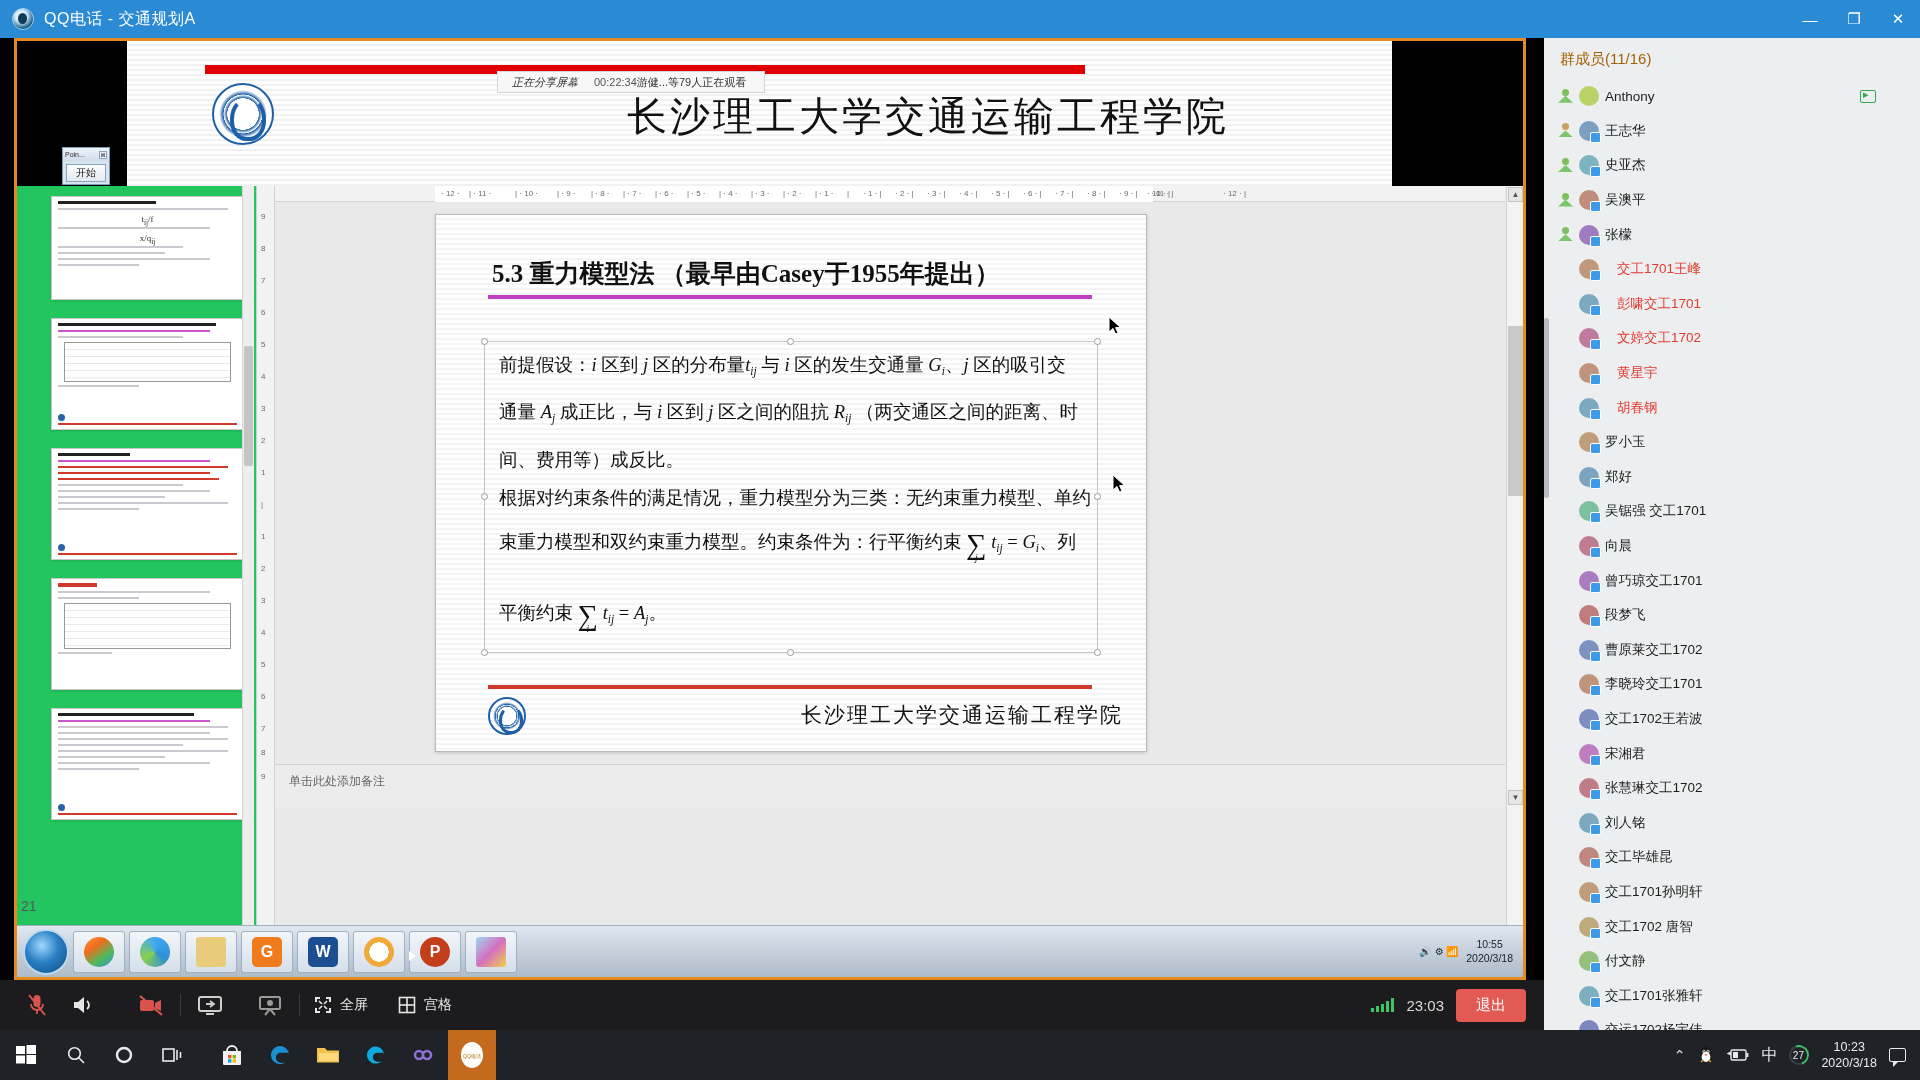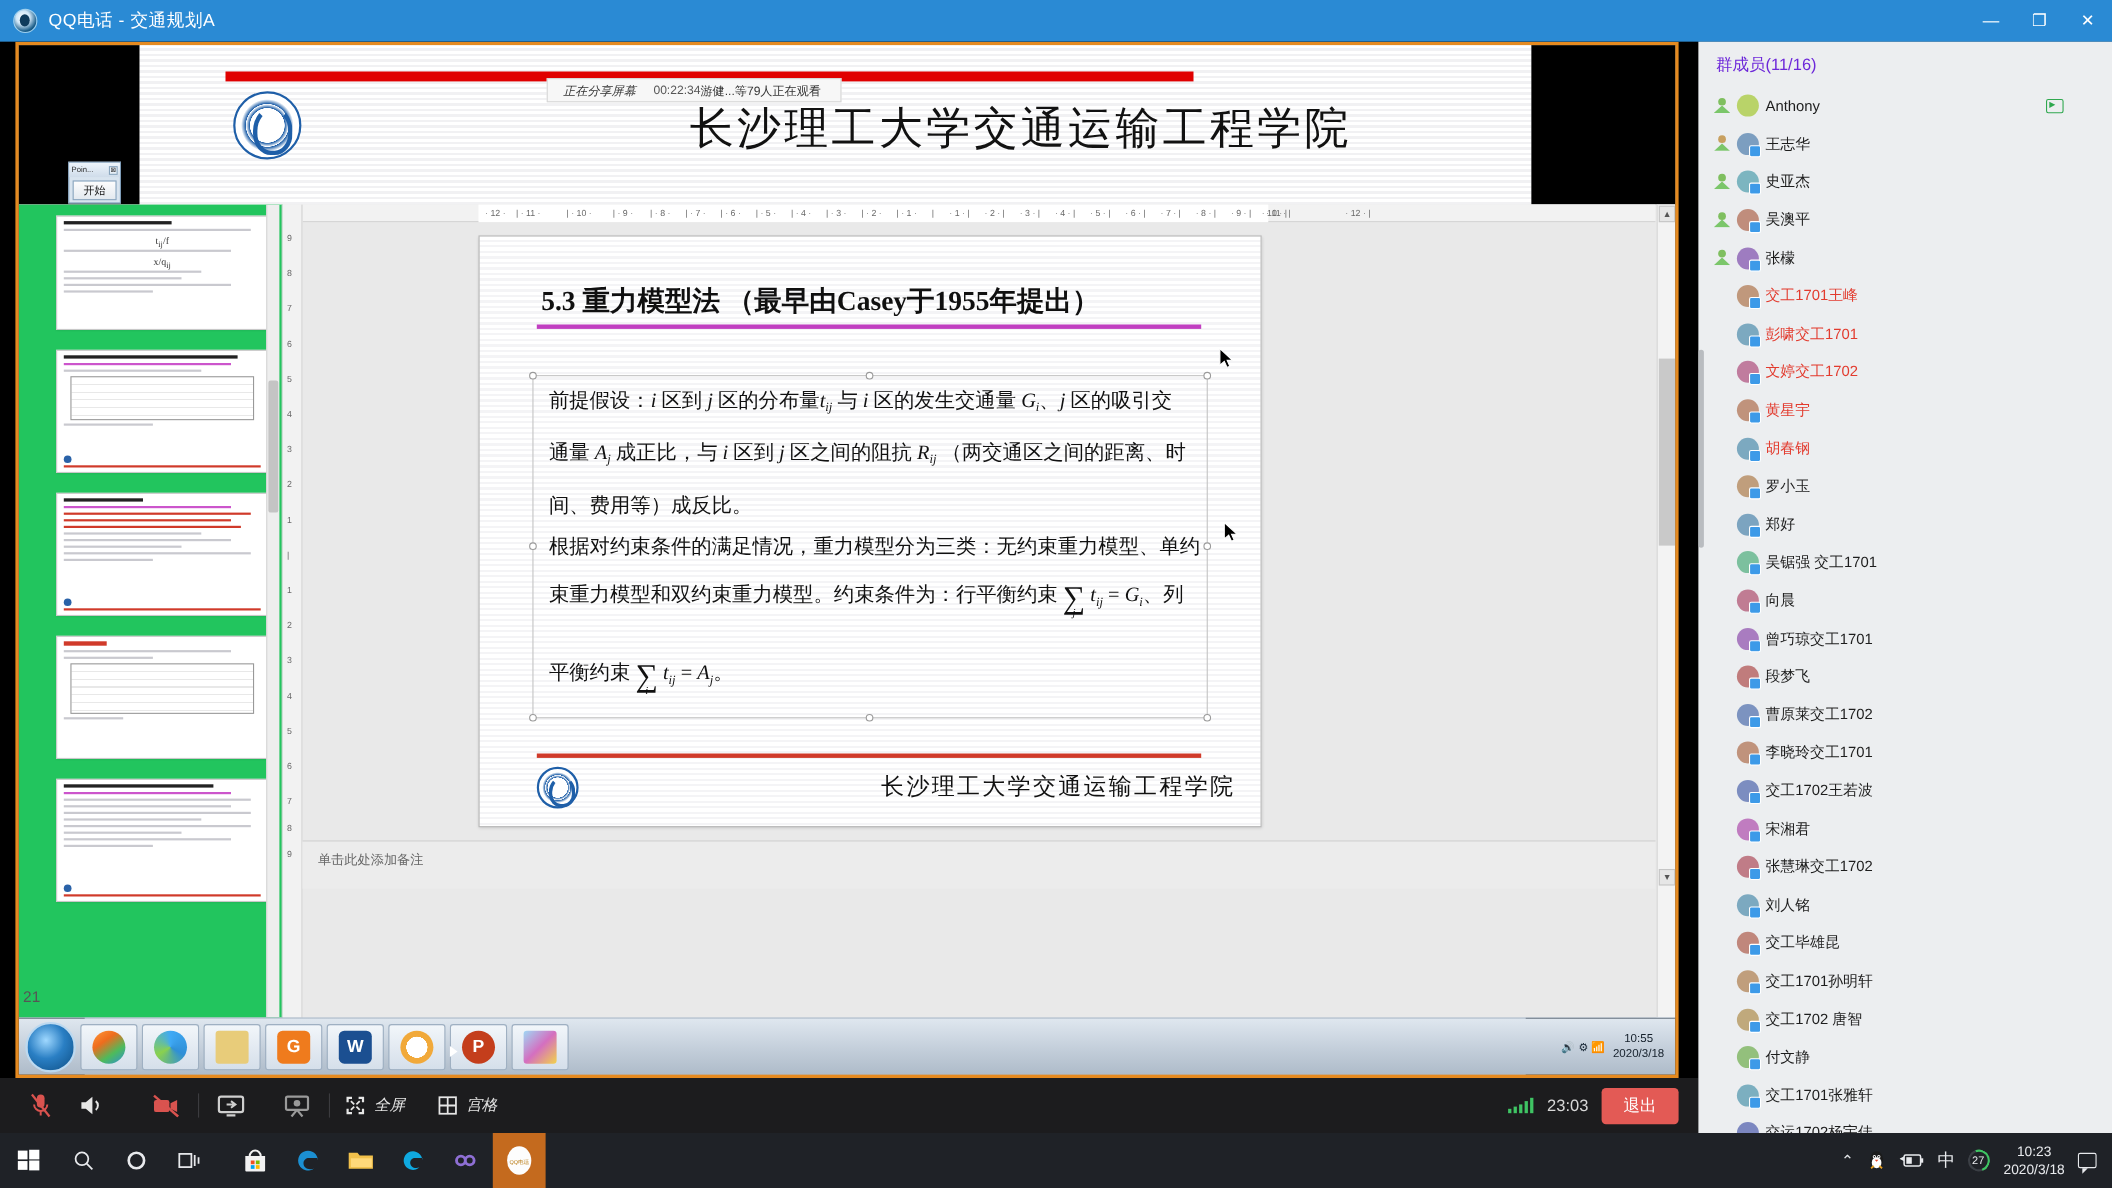--- a/index.html
+++ b/index.html
@@ -253,35 +253,35 @@
   }
   .pt-clock { text-align: center; line-height: 1.25; font-size: 10.5px; color: #15202b; }
 
   
   .ctrl-bar {
     position: absolute; left: 0; top: 980px; width: 1544px; height: 50px;
     background: #1c1c1e; display: flex; align-items: center; color: #e6e6e6;
   }
   .cb-icon { width: 46px; height: 50px; display: flex; align-items: center; justify-content: center; }
   .cb-sep { width: 1px; height: 22px; background: #3b3b3f; margin: 0 6px; }
-  .cb-lab { display: flex; align-items: center; gap: 8px; margin-left: 8px; font-size: 14px; font-style: italic; }
+  .cb-lab { display: flex; align-items: center; gap: 8px; margin-left: 8px; font-size: 14px; }
   .cb-right { margin-left: auto; display: flex; align-items: center; gap: 12px; padding-right: 18px; }
   .signal { display: flex; align-items: flex-end; gap: 2px; height: 14px; }
   .signal i { width: 3px; background: #3fc463; display: block; }
   .btn-exit {
     background: #e35a55; color: #fff; font-size: 15px; border: none; border-radius: 4px;
     padding: 7px 20px; cursor: pointer;
   }
 
   
   .member-panel {
     position: absolute; left: 1544px; top: 38px; width: 376px; height: 992px;
     background: #eceef0; overflow: hidden;
   }
-  .mp-head { font-size: 15px; color: #6d28d9; padding: 12px 0 10px 16px; }
+  .mp-head { font-size: 15px; color: #a16207; padding: 12px 0 10px 16px; }
   .mp-list { position: relative; }
   .mp-row {
     display: flex; align-items: center; height: 34.6px; padding-left: 14px; position: relative;
   }
   .mp-host-icon {
     width: 15px; height: 15px; flex: none; margin-right: 6px; position: relative;
   }
   .mp-host-icon::before {
     content: ""; position: absolute; left: 4px; top: 0; width: 7px; height: 7px; border-radius: 50%;
     background: #c8a060;
@@ -295,21 +295,21 @@
   .avatar {
     width: 20px; height: 20px; border-radius: 50%; flex: none; margin-right: 6px; position: relative;
     background: #b9c2cc;
   }
   .avatar::after {
     content: ""; position: absolute; right: -2px; bottom: -2px; width: 9px; height: 9px;
     background: #3d9ae8; border: 1.5px solid #ffffff; border-radius: 2px;
   }
   .avatar.nobadge::after { display: none; }
   .mp-name { font-size: 13.5px; color: #1d1d1d; white-space: nowrap; }
-  .mp-name.red { color: #e23b2e; }
+  .mp-name.red { color: #e23b2e; margin-left: 12px; }
   .mp-share-icon {
     position: absolute; right: 44px; width: 16px; height: 13px;
     border: 1.6px solid #2fa84f; border-radius: 2px;
   }
   .mp-share-icon::after {
     content: "▸"; position: absolute; left: 2px; top: -3px; font-size: 11px; color: #2fa84f;
   }
   .mp-scrollbar {
     position: absolute; left: 0; top: 0; width: 5px; height: 100%; background: transparent;
   }

